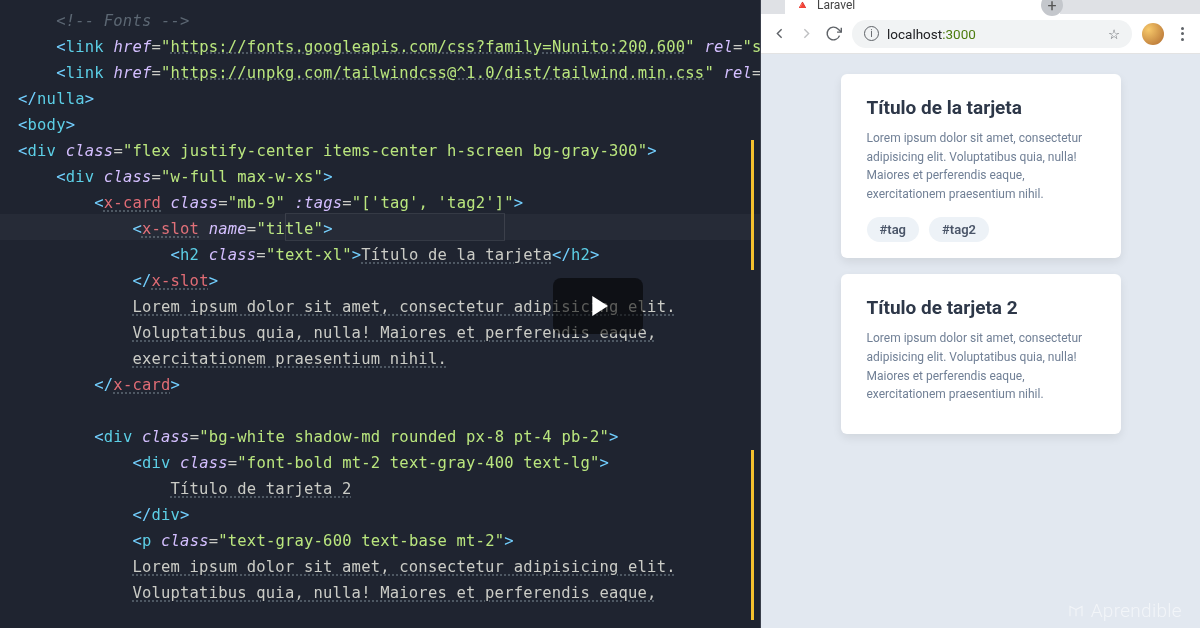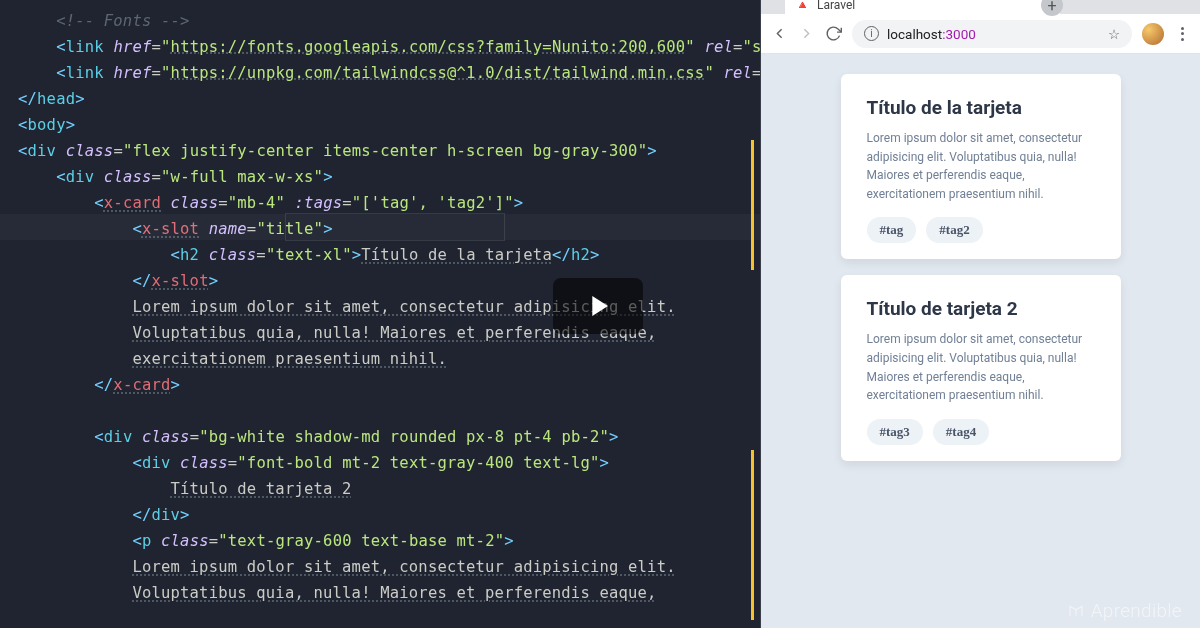--- a/index.html
+++ b/index.html
@@ -27,51 +27,51 @@
   .browser-pane { flex:1; height:628px; display:flex; flex-direction:column; background:#f7f7f7; border-left:1px solid #3a3f4b; }
   .tab-strip { height:14px; background:#dfe1e5; display:flex; align-items:flex-end; position:relative; }
   .tab { position:absolute; left:24px; top:-6px; height:22px; width:275px; background:#fff; border-top-left-radius:7px; border-top-right-radius:7px; display:flex; align-items:center; gap:7px; padding:0 10px; font-size:12px; color:#444; }
   .newtab { position:absolute; left:280px; top:-6px; width:22px; height:22px; border-radius:50%; background:#c4c7cc; display:flex; align-items:center; justify-content:center; font-size:16px; color:#555; }
   .toolbar { height:40px; background:#fff; display:flex; align-items:center; gap:10px; padding:0 10px; border-bottom:1px solid #e3e3e3; }
   .tool-ic { width:17px; height:17px; color:#5f6368; display:flex; align-items:center; justify-content:center; }
   .tool-ic svg { width:17px; height:17px; stroke:#5f6368; stroke-width:2; fill:none; }
   .omnibox { flex:1; height:28px; background:#f1f3f4; border-radius:14px; display:flex; align-items:center; padding:0 12px; gap:8px; font-size:13.5px; color:#3c4043; }
   .omnibox .info { width:15px; height:15px; border:1.5px solid #5f6368; border-radius:50%; font-size:10px; display:flex; align-items:center; justify-content:center; color:#5f6368; }
   .omnibox .host{ color:#202124; }
-  .omnibox .port{ color:#a21caf; }
+  .omnibox .port{ color:#4d7c0f; }
   .star { color:#5f6368; }
   .avatar { width:22px; height:22px; border-radius:50%; background:radial-gradient(circle at 30% 30%,#f7c96b,#b06a2e); }
   .menu-dots { width:16px; display:flex; flex-direction:column; align-items:center; gap:2.5px; }
   .menu-dots span{ width:3px; height:3px; background:#5f6368; border-radius:50%; }
 
   .viewport { flex:1; background:#e2e8f0; overflow:auto; padding:20px 0; }
   .card-wrap { width:280px; margin:0 auto; }
   .card { background:#fff; border-radius:6px; box-shadow:0 4px 10px rgba(0,0,0,0.08); padding:22px 26px 16px; margin-bottom:16px; }
   .card h2 { color:#2d3748; font-size:19px; font-weight:700; margin-bottom:10px; }
   .card p { color:#718096; font-size:12px; line-height:1.55; margin-bottom:14px; }
   .tags { display:flex; gap:10px; }
-  .tag-pill { background:#edf2f7; color:#4a5568; font-size:13px; font-weight:600; padding:5px 13px; border-radius:999px;font-family:Liberation Serif, serif; }
+  .tag-pill { background:#edf2f7; color:#4a5568; font-size:13px; font-weight:600; padding:5px 13px; border-radius:999px; }
 </style>
 </head>
 <body>
 
 <div class="editor-pane">
   <div class="hl-line"></div>
   <div class="cursor-box"></div>
   <div class="yellow-bar"></div>
   <div class="yellow-bar2"></div>
 
 <pre class="code">    <span class="c-comment">&lt;!-- Fonts --&gt;</span>
     <span class="c-brkt">&lt;</span><span class="c-tag">link</span> <span class="c-attr">href</span><span class="c-punct">=</span><span class="c-str">"</span><span class="c-link">https://fonts.googleapis.com/css?family=Nunito:200,600</span><span class="c-str">"</span> <span class="c-attr">rel</span><span class="c-punct">=</span><span class="c-str">"s</span>
     <span class="c-brkt">&lt;</span><span class="c-tag">link</span> <span class="c-attr">href</span><span class="c-punct">=</span><span class="c-str">"</span><span class="c-link">https://unpkg.com/tailwindcss@^1.0/dist/tailwind.min.css</span><span class="c-str">"</span> <span class="c-attr">rel</span><span class="c-punct">=</span>
-<span class="c-brkt">&lt;/</span><span class="c-tag">head</span><span class="c-brkt">&gt;</span>
+<span class="c-brkt">&lt;/</span><span class="c-tag">nulla</span><span class="c-brkt">&gt;</span>
 <span class="c-brkt">&lt;</span><span class="c-tag">body</span><span class="c-brkt">&gt;</span>
 <span class="c-brkt">&lt;</span><span class="c-tag">div</span> <span class="c-attr">class</span><span class="c-punct">=</span><span class="c-str">"<span>flex justify-center items-center h-screen bg-gray-300</span>"</span><span class="c-brkt">&gt;</span>
     <span class="c-brkt">&lt;</span><span class="c-tag">div</span> <span class="c-attr">class</span><span class="c-punct">=</span><span class="c-str">"<span>w-full max-w-xs</span>"</span><span class="c-brkt">&gt;</span>
-        <span class="c-brkt">&lt;</span><span class="c-custom">x-card</span> <span class="c-attr">class</span><span class="c-punct">=</span><span class="c-str">"<span>mb-4</span>"</span> <span class="c-attr">:tags</span><span class="c-punct">=</span><span class="c-str">"<span>['tag', 'tag2']</span>"</span><span class="c-brkt">&gt;</span>
+        <span class="c-brkt">&lt;</span><span class="c-custom">x-card</span> <span class="c-attr">class</span><span class="c-punct">=</span><span class="c-str">"<span>mb-9</span>"</span> <span class="c-attr">:tags</span><span class="c-punct">=</span><span class="c-str">"<span>['tag', 'tag2']</span>"</span><span class="c-brkt">&gt;</span>
             <span class="c-brkt">&lt;</span><span class="c-custom">x-slot</span> <span class="c-attr">name</span><span class="c-punct">=</span><span class="c-str">"<span>title</span>"</span><span class="c-brkt">&gt;</span>
                 <span class="c-brkt">&lt;</span><span class="c-tag">h2</span> <span class="c-attr">class</span><span class="c-punct">=</span><span class="c-str">"<span>text-xl</span>"</span><span class="c-brkt">&gt;</span><span class="c-txt c-udash">Título de la tarjeta</span><span class="c-brkt">&lt;/</span><span class="c-tag">h2</span><span class="c-brkt">&gt;</span>
             <span class="c-brkt">&lt;/</span><span class="c-custom">x-slot</span><span class="c-brkt">&gt;</span>
             <span class="c-txt c-udash">Lorem ipsum dolor sit amet, consectetur adipisicing elit.</span>
             <span class="c-txt c-udash">Voluptatibus quia, nulla! Maiores et perferendis eaque,</span>
             <span class="c-txt c-udash">exercitationem praesentium nihil.</span>
         <span class="c-brkt">&lt;/</span><span class="c-custom">x-card</span><span class="c-brkt">&gt;</span>
 
         <span class="c-brkt">&lt;</span><span class="c-tag">div</span> <span class="c-attr">class</span><span class="c-punct">=</span><span class="c-str">"<span>bg-white shadow-md rounded px-8 pt-4 pb-2</span>"</span><span class="c-brkt">&gt;</span>
             <span class="c-brkt">&lt;</span><span class="c-tag">div</span> <span class="c-attr">class</span><span class="c-punct">=</span><span class="c-str">"<span>font-bold mt-2 text-gray-400 text-lg</span>"</span><span class="c-brkt">&gt;</span>
@@ -134,24 +134,20 @@
         <h2>Título de la tarjeta</h2>
         <p>Lorem ipsum dolor sit amet, consectetur adipisicing elit. Voluptatibus quia, nulla! Maiores et perferendis eaque, exercitationem praesentium nihil.</p>
         <div class="tags">
           <span class="tag-pill">#tag</span>
           <span class="tag-pill">#tag2</span>
         </div>
       </div>
       <div class="card">
         <h2>Título de tarjeta 2</h2>
         <p>Lorem ipsum dolor sit amet, consectetur adipisicing elit. Voluptatibus quia, nulla! Maiores et perferendis eaque, exercitationem praesentium nihil.</p>
-        <div class="tags">
-          <span class="tag-pill">#tag3</span>
-          <span class="tag-pill">#tag4</span>
-        </div>
       </div>
     </div>
   </div>
 
   <div class="watermark">
     <svg width="18" height="18" viewBox="0 0 24 24" fill="none" stroke="rgba(255,255,255,0.55)" stroke-width="1.5">
         <path d="M4 19 V6 l8 4 v9 M12 10 l8-4 v13"></path>
       </svg>
     <span>Aprendible</span>
   </div>

